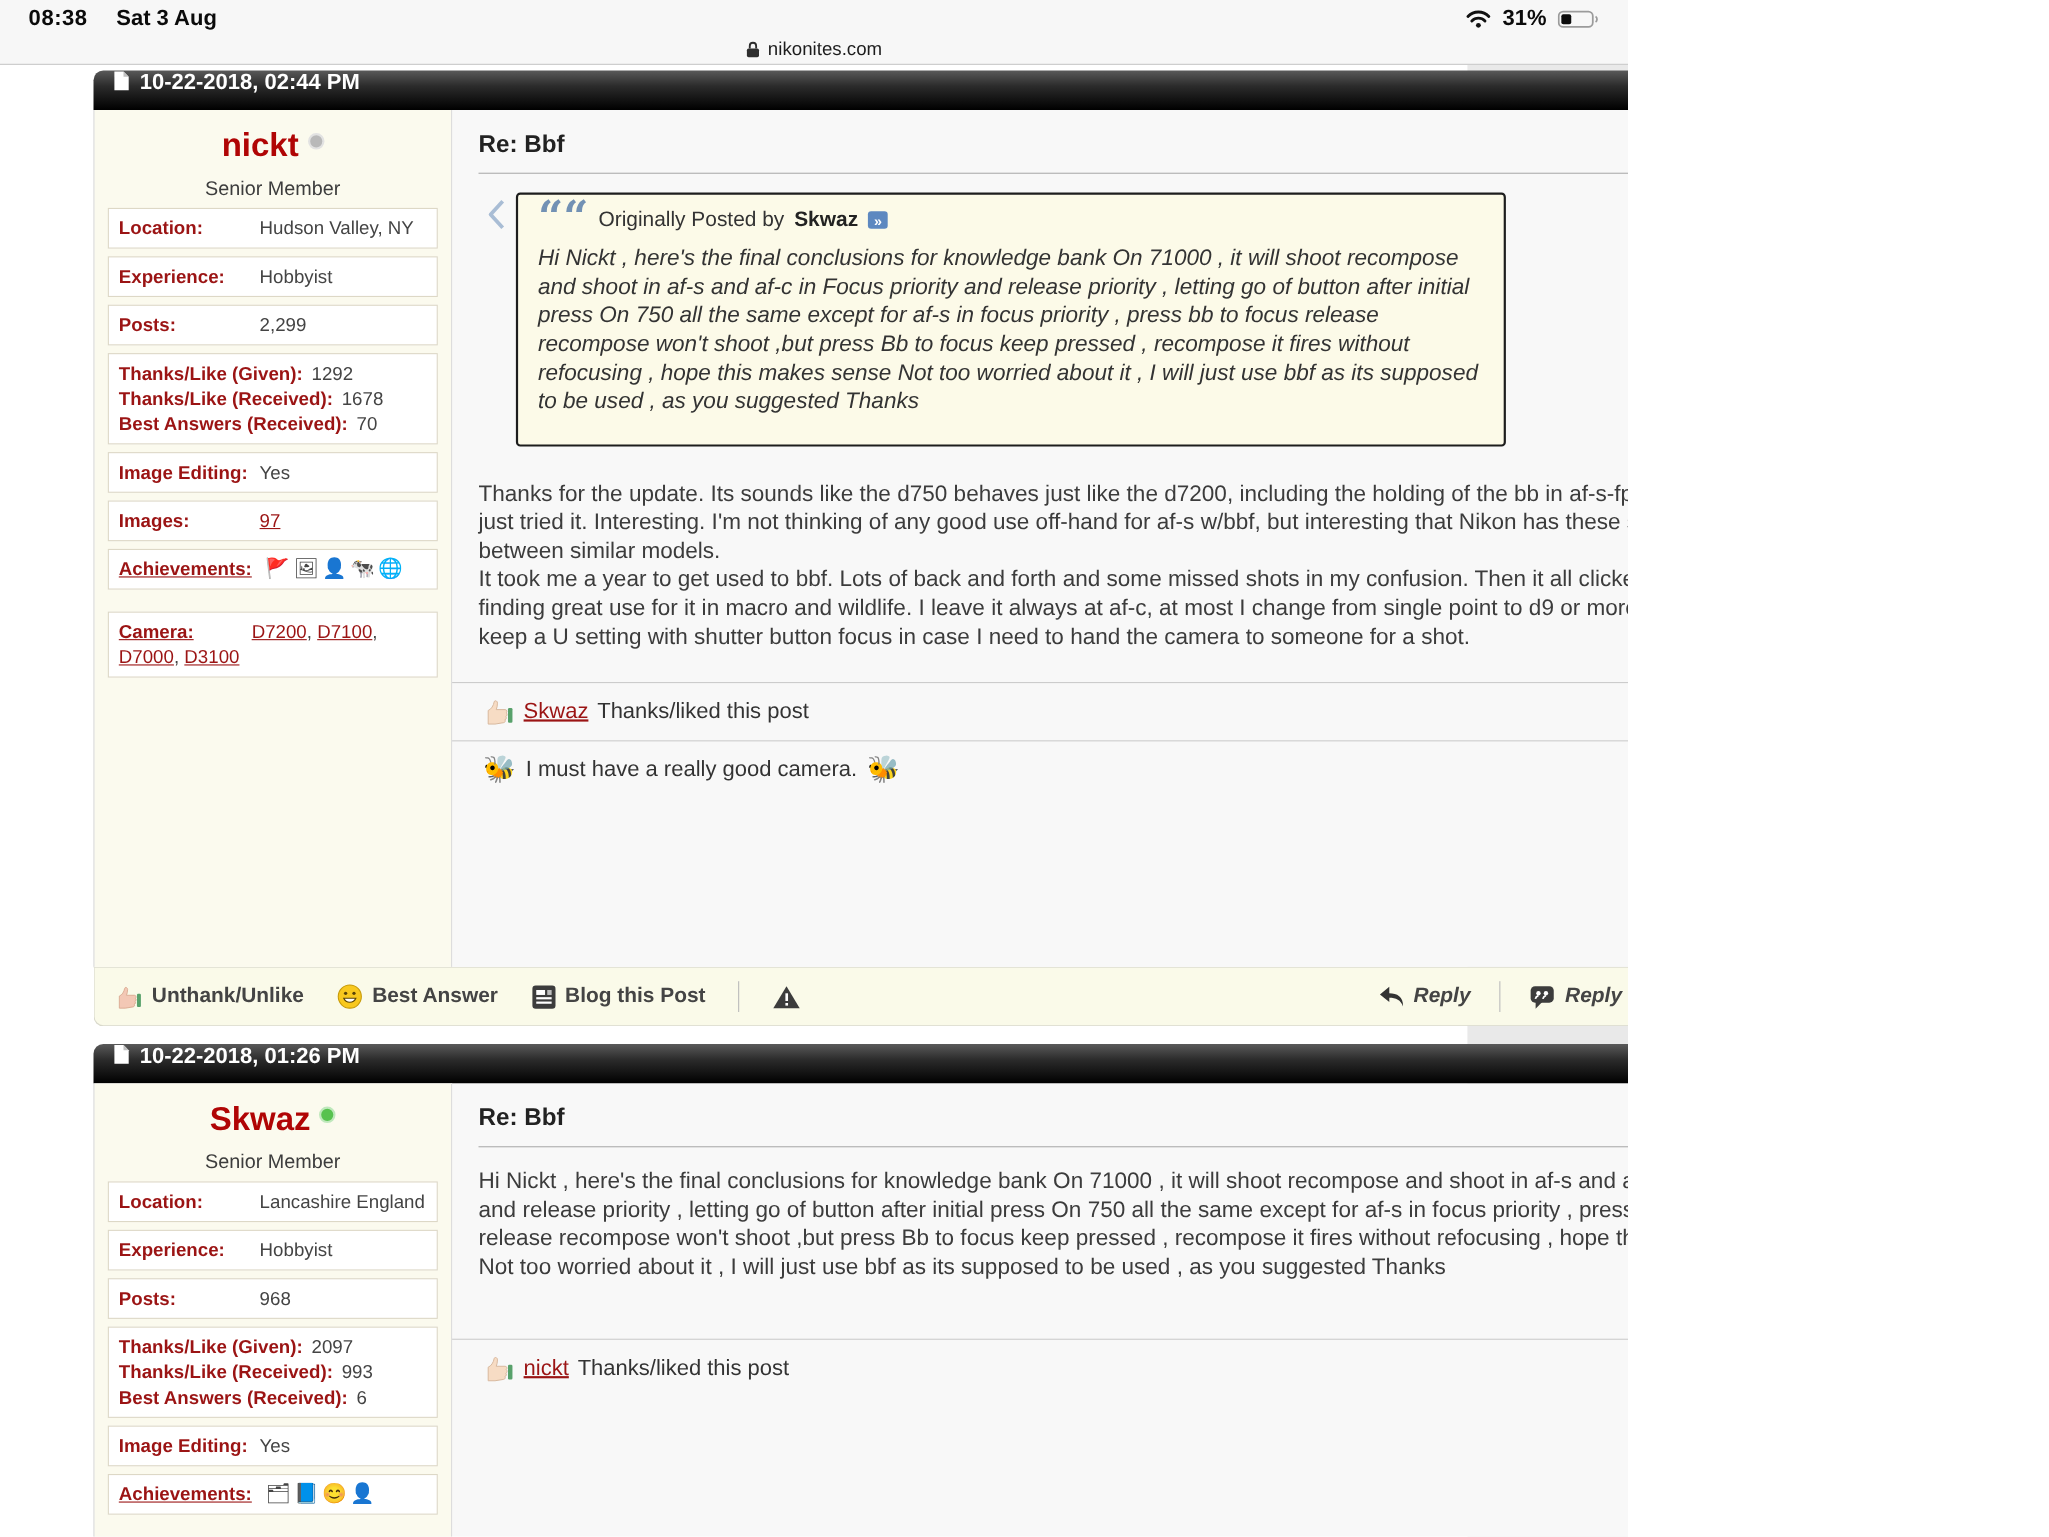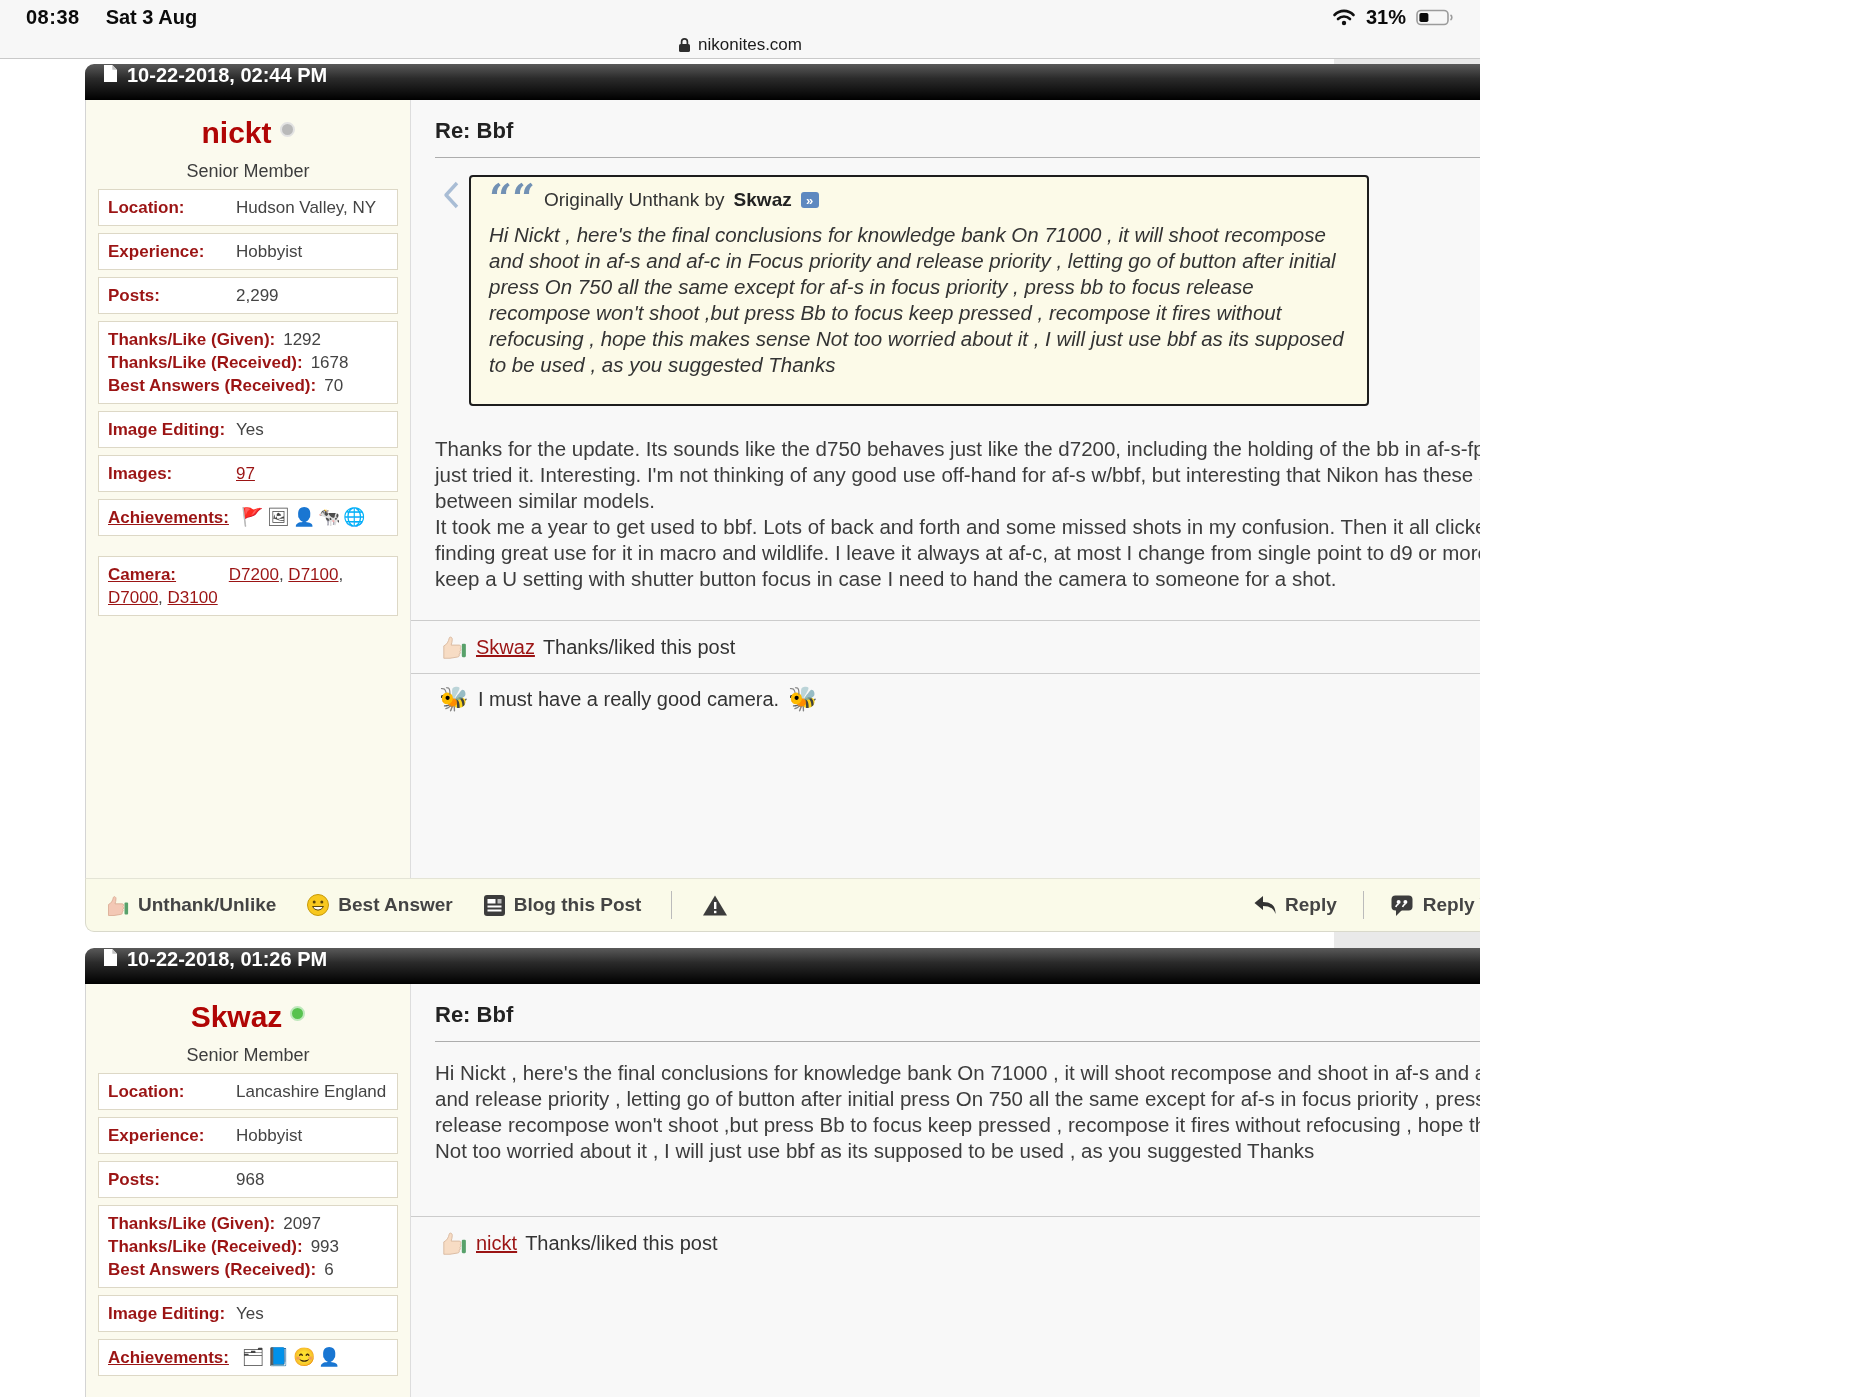--- a/index.html
+++ b/index.html
@@ -59,21 +59,21 @@
   .thanks-row{display:flex;align-items:center;gap:8px;padding:13px 6px;font-size:20px;color:#333;}
   .thanks-user{color:#9b1414;text-decoration:underline;cursor:pointer;}
   .sig-row{display:flex;align-items:center;gap:9px;padding:11px 4px 15px 4px;font-size:20px;color:#333;}
   .emoji{font-size:24px;}
   
   .action-bar{background:#fafae9;border:1px solid #d9d9cb;border-top:1px solid #e4e4d6;border-radius:0 0 9px 9px;
               height:52px;display:flex;align-items:center;padding:0 20px;font-size:19px;font-weight:bold;color:#444;}
   .act{display:inline-flex;align-items:center;gap:8px;cursor:pointer;margin-right:30px;}
   .vdiv{width:1px;height:28px;background:#bbb;margin-right:30px;}
   .act-right{margin-left:auto;display:inline-flex;align-items:center;}
-  .act-right .act{margin-right:0;margin-left:0;}
+  .act-right .act{margin-right:0;margin-left:0;font-style:italic;}
   .act-right .vdiv{margin:0 26px;}
   .postgap{height:16px;}
   svg{display:block;}
 </style>
 </head>
 <body>
 
 <div class="screen">
 
   <div class="topchrome">
@@ -172,21 +172,21 @@
 
           <div class="quotewrap">
             <span class="quote-chevron">
               <svg width="17" height="28" viewBox="0 0 17 28">
                 <path d="M14 2 L3 14 L14 26" stroke="#a9bdd5" stroke-width="3.4" fill="none" stroke-linejoin="round"></path>
               </svg>
             </span>
             <div class="quotebox">
               <div class="quote-head">
                 <span class="quote-glyph">““</span>
-                <span>Originally Unthank by</span>
+                <span>Originally Posted by</span>
                 <span class="quote-author">Skwaz</span>
                 <span class="viewpost">»</span>
               </div>
               <div class="quote-body">Hi Nickt , here's the final conclusions for knowledge bank On 71000 , it will shoot recompose and shoot in af-s and af-c in Focus priority and release priority , letting go of button after initial press On 750 all the same except for af-s in focus priority , press bb to focus release recompose won't shoot ,but press Bb to focus keep pressed , recompose it fires without refocusing , hope this makes sense Not too worried about it , I will just use bbf as its supposed to be used , as you suggested Thanks</div>
             </div>
           </div>
 
           <div class="post-text">
             <div>Thanks for the update. Its sounds like the d750 behaves just like the d7200, including the holding of the bb in af-s-fp and recomposing, just tried it. Interesting. I'm not thinking of any good use off-hand for af-s w/bbf, but interesting that Nikon has these subtle tweaks between similar models.</div>
             <div>It took me a year to get used to bbf. Lots of back and forth and some missed shots in my confusion. Then it all clicked and I began finding great use for it in macro and wildlife. I leave it always at af-c, at most I change from single point to d9 or more for a bird in flight. I keep a U setting with shutter button focus in case I need to hand the camera to someone for a shot.</div>

